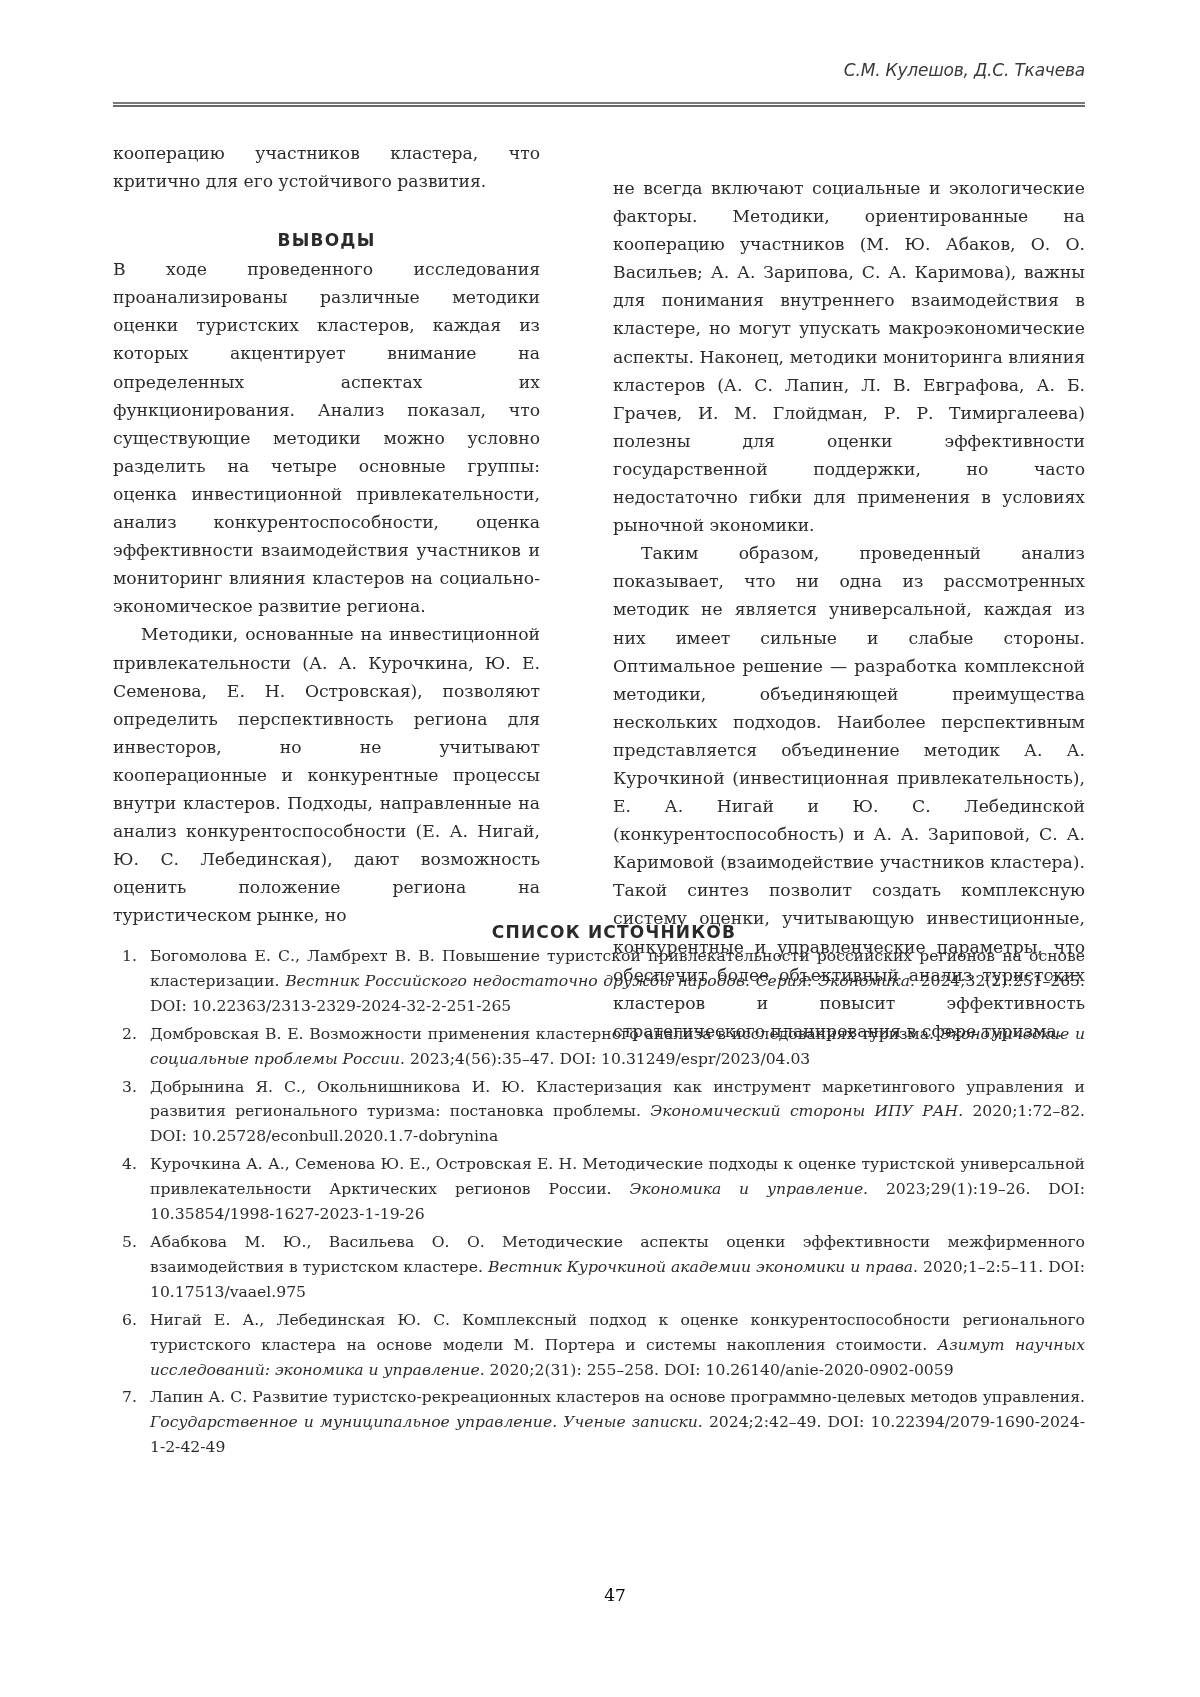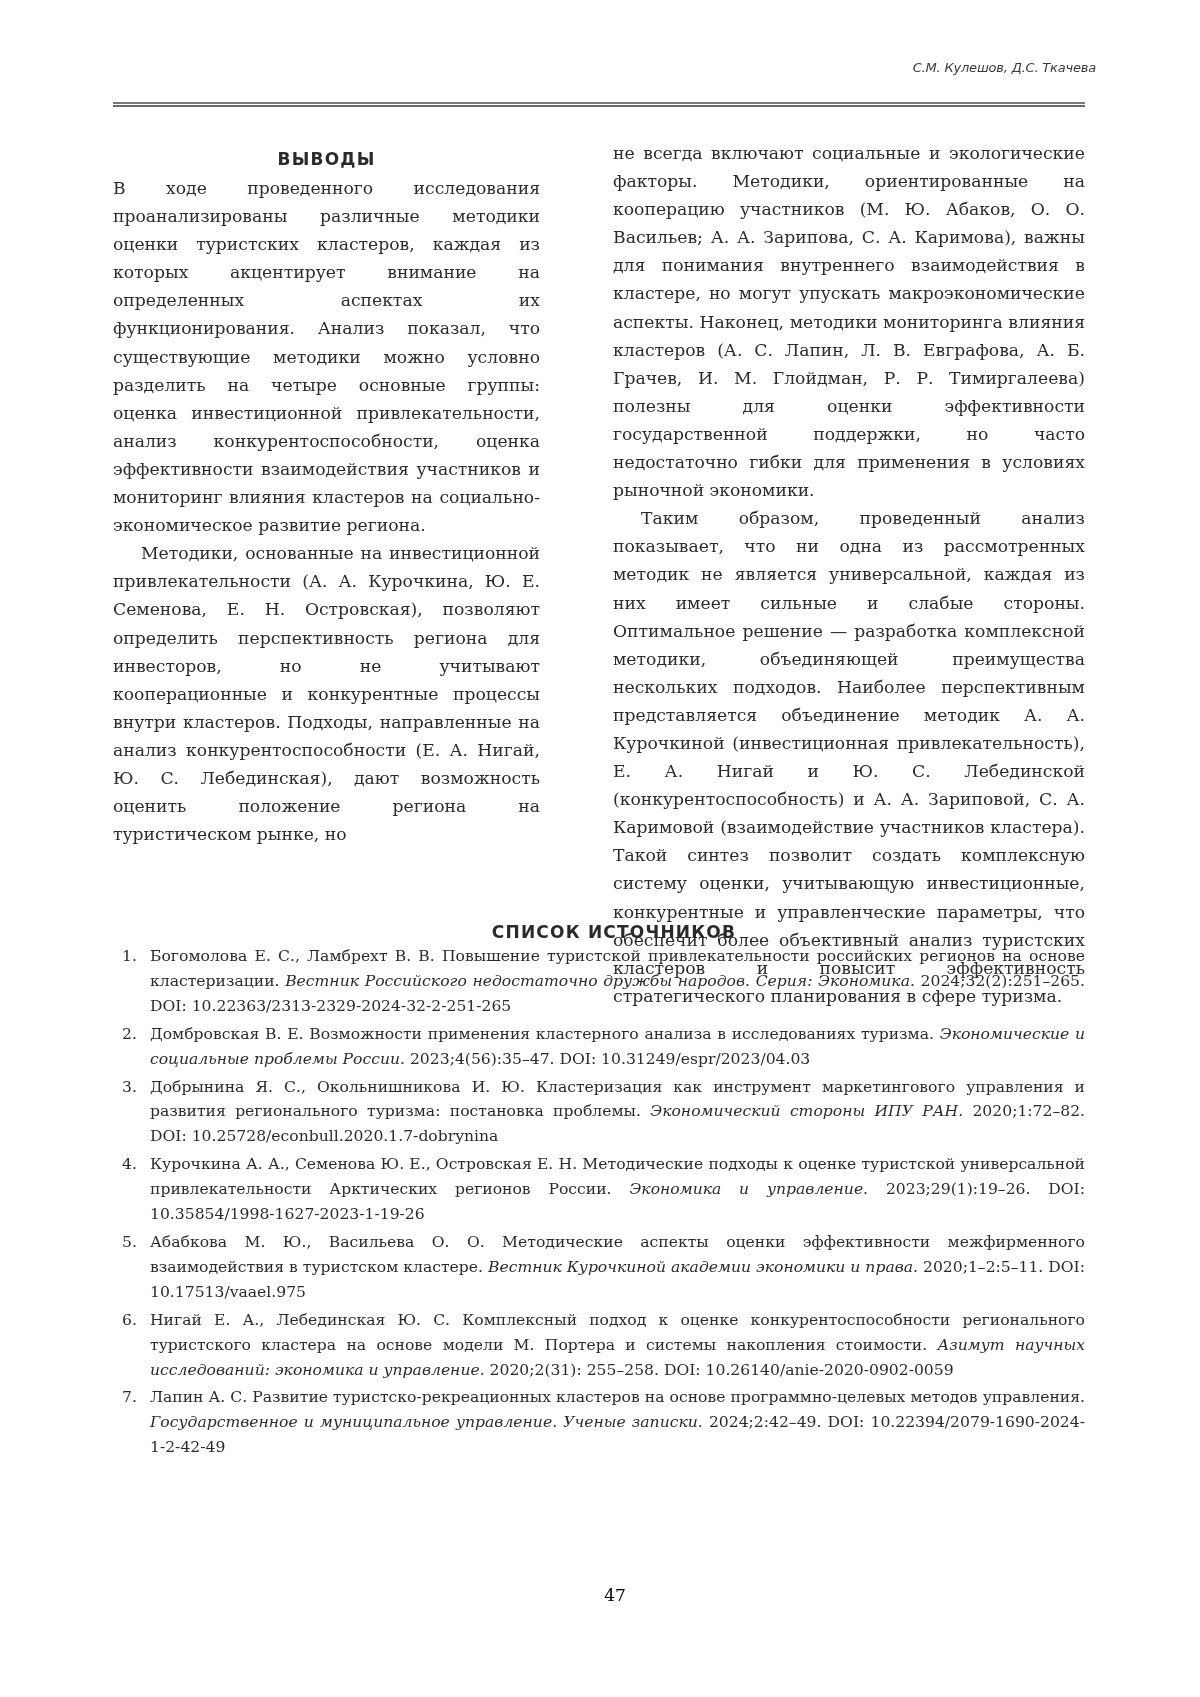--- a/index.html
+++ b/index.html
@@ -1,52 +1,53 @@
 <!DOCTYPE html>
 <html><head>
 <meta charset="utf-8">
 <style>
   html, body { margin: 0; padding: 0; background: #ffffff; }
   body { width: 1200px; height: 1697px; position: relative; overflow: hidden;
          font-family: "DejaVu Serif", "Liberation Serif", serif; color: #2b2b2b; }
-  .running-head { position: absolute; top: 60px; right: 104px;
+  .running-head { position: absolute; top: 60px; right: 115px;
                   font-family: "DejaVu Sans", "Liberation Sans", sans-serif;
-                  font-style: italic; font-size: 13px; color: #3a3a3a; letter-spacing: -0.2px; }
+                  font-style: italic; font-size: 17px; color: #3a3a3a; letter-spacing: -0.2px; }
   .rule { position: absolute; left: 113px; width: 972px; top: 102px; height: 6px; }
   .rule .l1 { position: absolute; left: 0; right: 0; top: 0; height: 2px; background: #7a7a7a; }
   .rule .l2 { position: absolute; left: 0; right: 0; top: 3px; height: 2px; background: #6a6a6a; }
   .col { position: absolute; top: 139px; font-size: 17.2px; line-height: 28.1px;
          text-align: justify; }
   .col-left { left: 113px; width: 427px; }
-  .col-right { left: 613px; width: 472px; }
+  .col-right { left: 613px; width: 472px; margin-top: 35px; }
   .col p { margin: 0; }
   .col p.indent { text-indent: 28px; }
   .section-heading { font-family: "DejaVu Sans", "Liberation Sans", sans-serif;
                      font-weight: bold; text-align: center; font-size: 17px; letter-spacing: 1.2px;
                      color: #2a2a2a; margin: 0; }
-  .h-vyvody { margin-top: 5px; line-height: 30px; }
+  .h-vyvody { margin-top: 30px; line-height: 30px; }
   .refs-heading { position: absolute; top: 918px; left: 128px; width: 972px; line-height: 28px; }
   .refs { position: absolute; top: 944px; left: 113px; width: 972px; margin: 0; padding: 0;
           list-style: none; font-size: 15.6px; line-height: 24.9px; }
   .refs li { position: relative; padding-left: 37px; margin: 0 0 3px 0; text-align: justify; }
   .refs .num { position: absolute; left: 9px; top: 0; }
   .refs em { font-style: italic; }
   .page-number { position: absolute; top: 1585px; left: 15px; width: 1200px; text-align: center;
                  font-size: 17px; color: #000000; }
 </style>
 </head>
 <body>
 
 <div class="running-head">С.М. Кулешов, Д.С. Ткачева</div>
 <div class="rule">
   <div class="l1"></div>
   <div class="l2"></div>
 </div>
 
 <div class="col col-left">
+  <p>кооперацию участников кластера, что критично для его устойчивого развития.</p>
   <h2 class="section-heading h-vyvody">ВЫВОДЫ</h2>
   <p>В ходе проведенного исследования проанализированы различные методики оценки туристских кластеров, каждая из которых акцентирует внимание на определенных аспектах их функционирования. Анализ показал, что существующие методики можно условно разделить на четыре основные группы: оценка инвестиционной привлекательности, анализ конкурентоспособности, оценка эффективности взаимодействия участников и мониторинг влияния кластеров на социально-экономическое развитие региона.</p>
   <p class="indent">Методики, основанные на инвестиционной привлекательности (А. А. Курочкина, Ю. Е. Семенова, Е. Н. Островская), позволяют определить перспективность региона для инвесторов, но не учитывают кооперационные и конкурентные процессы внутри кластеров. Подходы, направленные на анализ конкурентоспособности (Е. А. Нигай, Ю. С. Лебединская), дают возможность оценить положение региона на туристическом рынке, но</p>
 </div>
 
 <div class="col col-right">
   <p>не всегда включают социальные и экологические факторы. Методики, ориентированные на кооперацию участников (М. Ю. Абаков, О. О. Васильев; А. А. Зарипова, С. А. Каримова), важны для понимания внутреннего взаимодействия в кластере, но могут упускать макроэкономические аспекты. Наконец, методики мониторинга влияния кластеров (А. С. Лапин, Л. В. Евграфова, А. Б. Грачев, И. М. Глойдман, Р. Р. Тимиргалеева) полезны для оценки эффективности государственной поддержки, но часто недостаточно гибки для применения в условиях рыночной экономики.</p>
   <p class="indent">Таким образом, проведенный анализ показывает, что ни одна из рассмотренных методик не является универсальной, каждая из них имеет сильные и слабые стороны. Оптимальное решение — разработка комплексной методики, объединяющей преимущества нескольких подходов. Наиболее перспективным представляется объединение методик А. А. Курочкиной (инвестиционная привлекательность), Е. А. Нигай и Ю. С. Лебединской (конкурентоспособность) и А. А. Зариповой, С. А. Каримовой (взаимодействие участников кластера). Такой синтез позволит создать комплексную систему оценки, учитывающую инвестиционные, конкурентные и управленческие параметры, что обеспечит более объективный анализ туристских кластеров и повысит эффективность стратегического планирования в сфере туризма.</p>
 </div>
 

